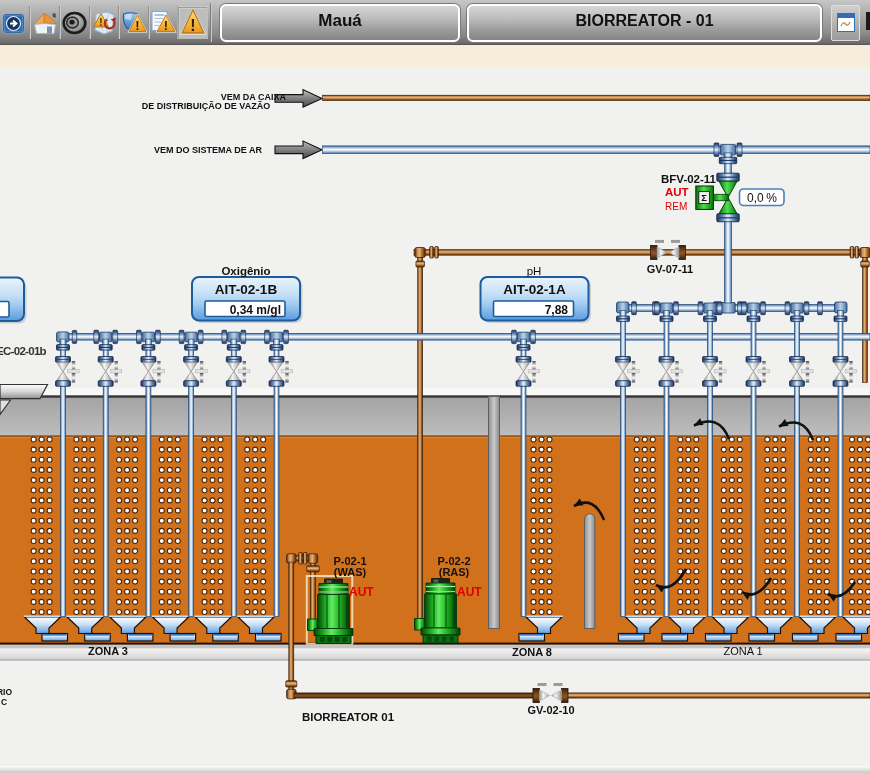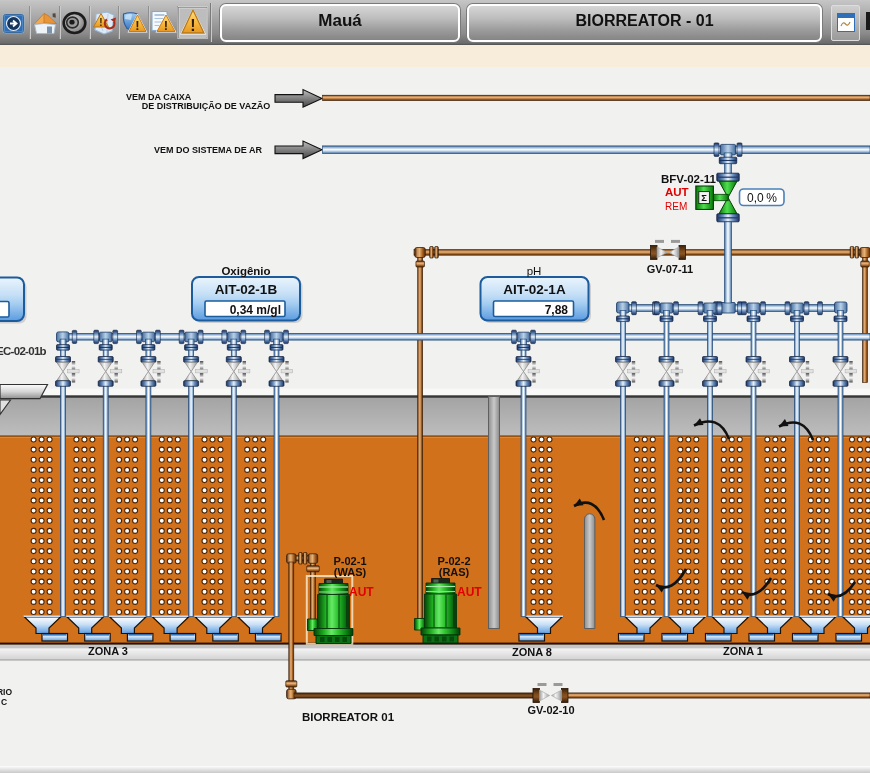--- a/index.html
+++ b/index.html
@@ -1333,42 +1333,42 @@
         <line x1="446.0" y1="594.5" x2="446.0" y2="627.5" stroke="#0a5c10" stroke-width="1.3"></line>
         <rect x="453.0" y="595.5" width="3.5" height="31" fill="#0a3f0e"></rect>
         <rect x="421.0" y="628.0" width="39" height="7" fill="url(#pumpG)" stroke="#04350a" stroke-width="0.9"></rect>
         <rect x="423.0" y="635.0" width="35" height="8" fill="#0c7014" stroke="#032806" stroke-width="0.9"></rect>
         <rect x="427.0" y="636.5" width="4.5" height="5" fill="#064a0c"></rect>
         <rect x="434.5" y="636.5" width="4.5" height="5" fill="#064a0c"></rect>
         <rect x="442.0" y="636.5" width="4.5" height="5" fill="#064a0c"></rect>
         <rect x="449.5" y="636.5" width="4.5" height="5" fill="#064a0c"></rect>
       </g>
     </svg>
-<div style="position:absolute;left:126px;top:92.5px;width:160px;text-align:left;font-size:9px;font-weight:bold;color:#111;line-height:9.5px;white-space:nowrap">VEM DA CAIXA</div>
+<div style="position:absolute;left:126px;top:92.5px;width:160px;text-align:right;font-size:9px;font-weight:bold;color:#111;line-height:9.5px;white-space:nowrap">VEM DA CAIXA</div>
     <div style="position:absolute;left:126px;top:101.5px;width:160px;text-align:center;font-size:9px;font-weight:bold;color:#111;line-height:9.5px;white-space:nowrap">DE DISTRIBUIÇÃO DE VAZÃO</div>
     <div style="position:absolute;left:128px;top:146px;width:160px;text-align:center;font-size:9px;font-weight:bold;color:#111;line-height:9.5px;white-space:nowrap">VEM DO SISTEMA DE AR</div>
     <div style="position:absolute;left:186px;top:265px;width:120px;text-align:center;font-size:11.5px;font-weight:bold;color:#111;line-height:13.5px;white-space:nowrap">Oxigênio</div>
     <div style="position:absolute;left:474px;top:264.5px;width:120px;text-align:center;font-size:11.5px;font-weight:normal;color:#111;line-height:13.5px;white-space:nowrap">pH</div>
     <div style="position:absolute;left:213px;top:302.5px;width:68px;text-align:right;font-size:12px;font-weight:bold;color:#111;line-height:14px;white-space:nowrap">0,34 m/gl</div>
     <div style="position:absolute;left:500px;top:302.5px;width:68px;text-align:right;font-size:12px;font-weight:bold;color:#111;line-height:14px;white-space:nowrap">7,88</div>
     <div style="position:absolute;left:740px;top:190.5px;width:44px;text-align:center;font-size:12px;font-weight:normal;color:#111;line-height:14px;white-space:nowrap">0,0 %</div>
     <div style="position:absolute;left:642px;top:173px;width:74px;text-align:right;font-size:11.5px;font-weight:bold;color:#111;line-height:13.5px;white-space:nowrap">BFV-02-11</div>
     <div style="position:absolute;left:665px;top:186px;width:40px;text-align:left;font-size:11.5px;font-weight:bold;color:#e00000;line-height:13.5px;white-space:nowrap">AUT</div>
     <div style="position:absolute;left:665px;top:199.5px;width:40px;text-align:left;font-size:10px;font-weight:normal;color:#e00000;line-height:13.5px;white-space:nowrap">REM</div>
     <div style="position:absolute;left:646px;top:262.5px;width:48px;text-align:center;font-size:11px;font-weight:bold;color:#111;line-height:13px;white-space:nowrap">GV-07-11</div>
     <div style="position:absolute;left:-4px;top:345px;width:48px;text-align:right;font-size:11.5px;font-weight:bold;color:#333;letter-spacing:-0.7px;white-space:nowrap">EC-02-01b</div>
     <div style="position:absolute;left:320px;top:555px;width:60px;text-align:center;font-size:11px;font-weight:bold;color:#111;line-height:13px;white-space:nowrap">P-02-1</div>
     <div style="position:absolute;left:320px;top:565.5px;width:60px;text-align:center;font-size:11px;font-weight:bold;color:#111;line-height:13px;white-space:nowrap">(WAS)</div>
     <div style="position:absolute;left:349px;top:584.5px;width:40px;text-align:left;font-size:12px;font-weight:bold;color:#e00000;line-height:14px;white-space:nowrap">AUT</div>
     <div style="position:absolute;left:424px;top:555px;width:60px;text-align:center;font-size:11px;font-weight:bold;color:#111;line-height:13px;white-space:nowrap">P-02-2</div>
     <div style="position:absolute;left:424px;top:565.5px;width:60px;text-align:center;font-size:11px;font-weight:bold;color:#111;line-height:13px;white-space:nowrap">(RAS)</div>
     <div style="position:absolute;left:457px;top:584.5px;width:40px;text-align:left;font-size:12px;font-weight:bold;color:#e00000;line-height:14px;white-space:nowrap">AUT</div>
     <div style="position:absolute;left:68px;top:645px;width:80px;text-align:center;font-size:11px;font-weight:bold;color:#111;line-height:13px;white-space:nowrap">ZONA 3</div>
     <div style="position:absolute;left:492px;top:645.5px;width:80px;text-align:center;font-size:11px;font-weight:bold;color:#111;line-height:13px;white-space:nowrap">ZONA 8</div>
-    <div style="position:absolute;left:703px;top:644.5px;width:80px;text-align:center;font-size:11px;font-weight:bold;color:#111;line-height:13px;white-space:nowrap">ZONA 1</div>
+    <div style="position:absolute;left:703px;top:644.5px;width:80px;text-align:center;font-size:11px;font-weight:normal;color:#111;line-height:13px;white-space:nowrap">ZONA 1</div>
     <div style="position:absolute;left:527px;top:703.5px;width:48px;text-align:center;font-size:11px;font-weight:bold;color:#111;line-height:13px;white-space:nowrap">GV-02-10</div>
     <div style="position:absolute;left:292px;top:710.5px;width:112px;text-align:center;font-size:11.5px;font-weight:bold;color:#111;line-height:13.5px;white-space:nowrap">BIORREATOR 01</div>
     <div style="position:absolute;left:-20px;top:687px;width:32px;text-align:right;font-size:8.5px;font-weight:bold;color:#111;line-height:10.5px;white-space:nowrap">RIO</div>
     <div style="position:absolute;left:1px;top:696.5px;width:10px;text-align:left;font-size:8.5px;font-weight:bold;color:#111;line-height:10.5px;white-space:nowrap">C</div>
 <div id="tbar">
 <div class="btn" style="left:220px;width:236px;font-size:17px;line-height:30px">Mauá</div>
 <div class="btn" style="left:467px;width:351px;font-size:16px;line-height:30px">BIORREATOR - 01</div>
 <div style="position:absolute;left:831px;top:5px;width:27px;height:34px;background:linear-gradient(180deg,#cfcfcf,#9a9a9a);border:1px solid #dddddd;border-radius:2px">
 <div style="position:absolute;left:5px;top:7px;width:16px;height:17px;background:#ffffff;border:1.5px solid #2f6fb8">
 <div style="position:absolute;left:0;top:0;width:100%;height:4px;background:#2f6fb8"></div>

